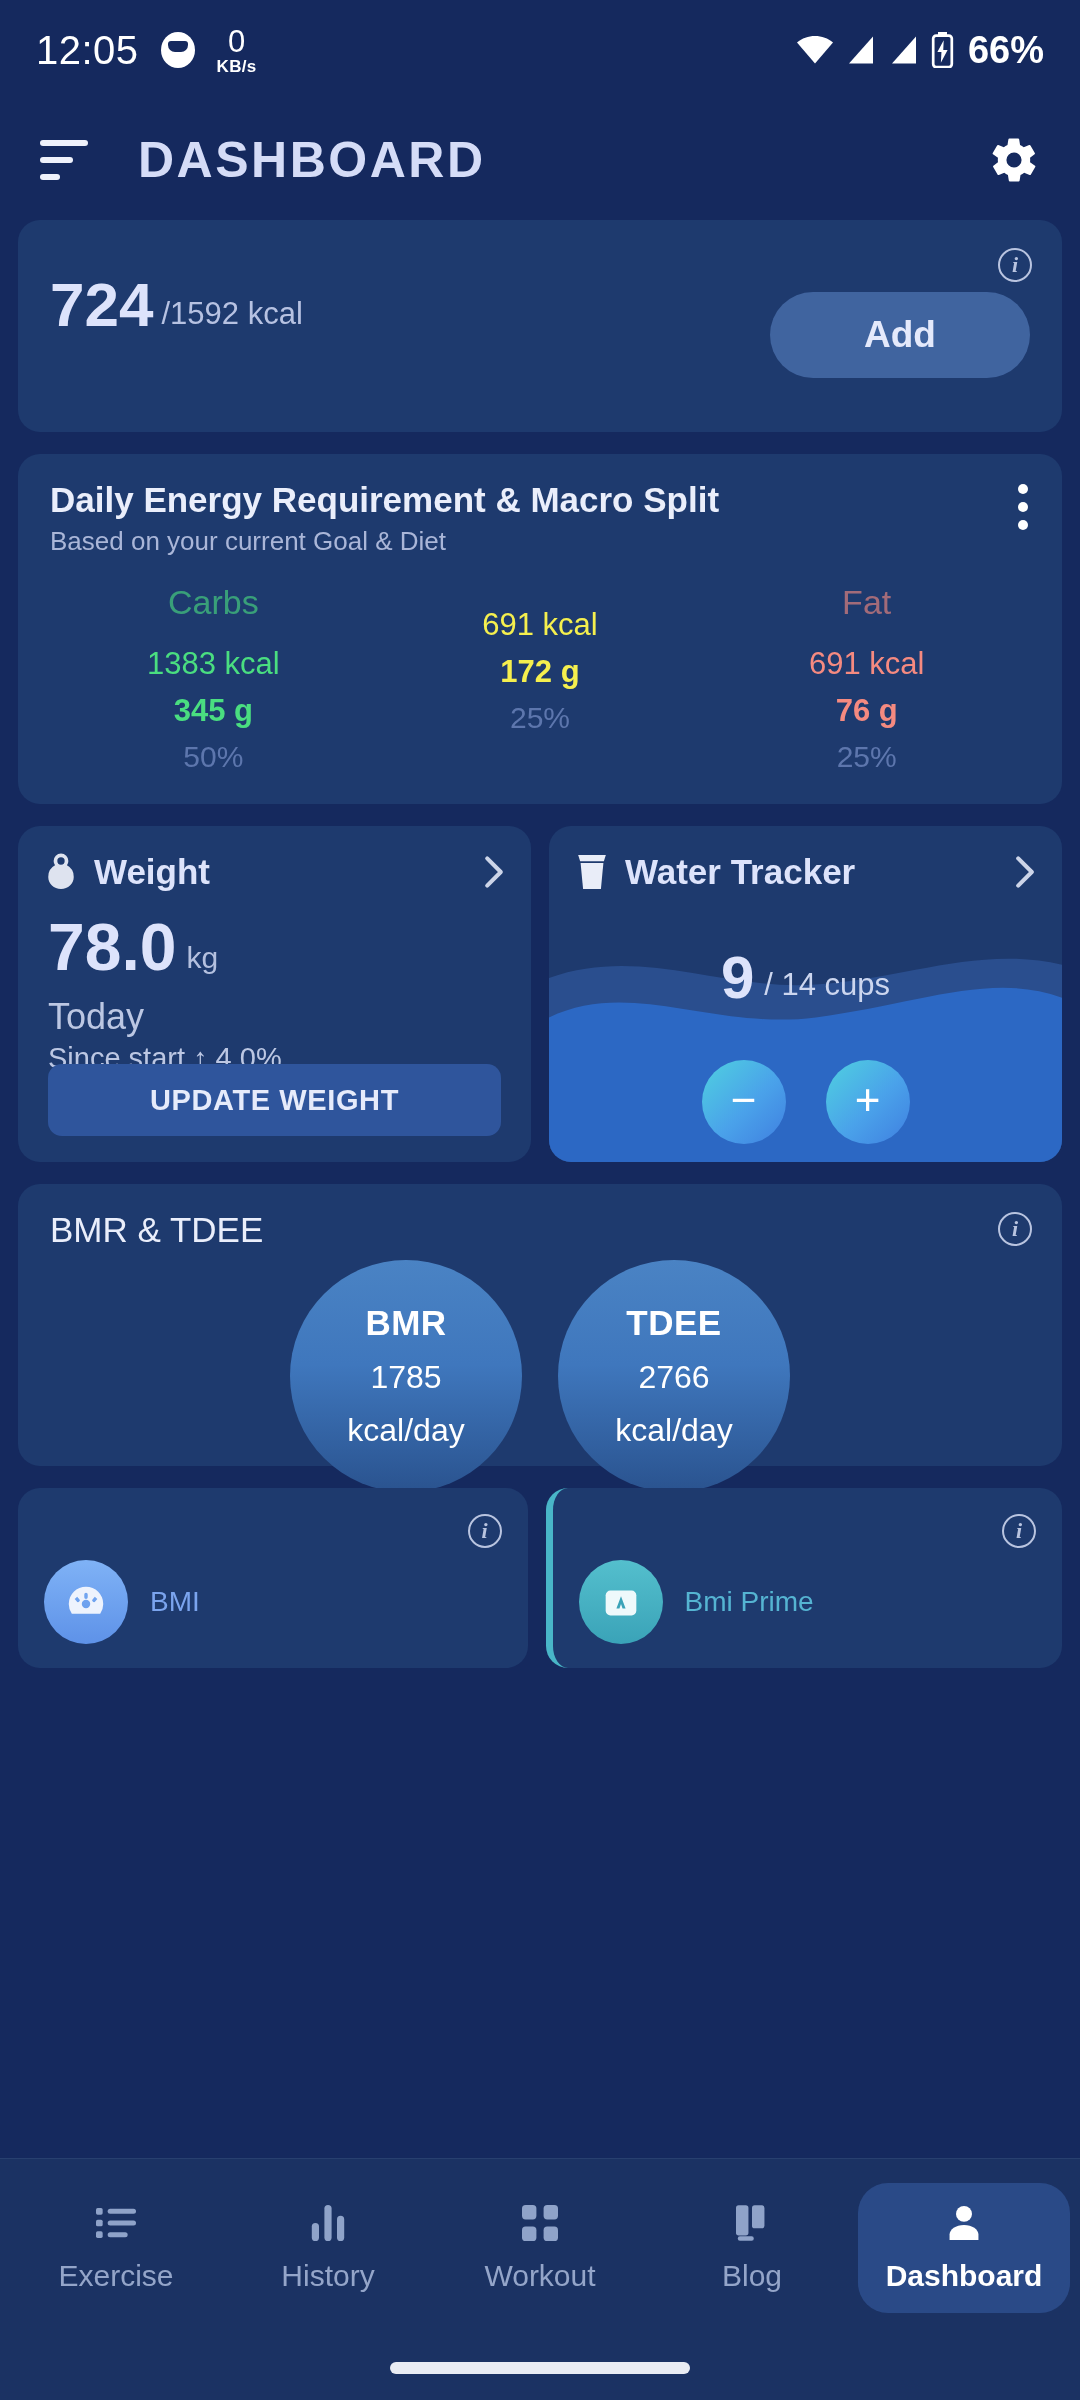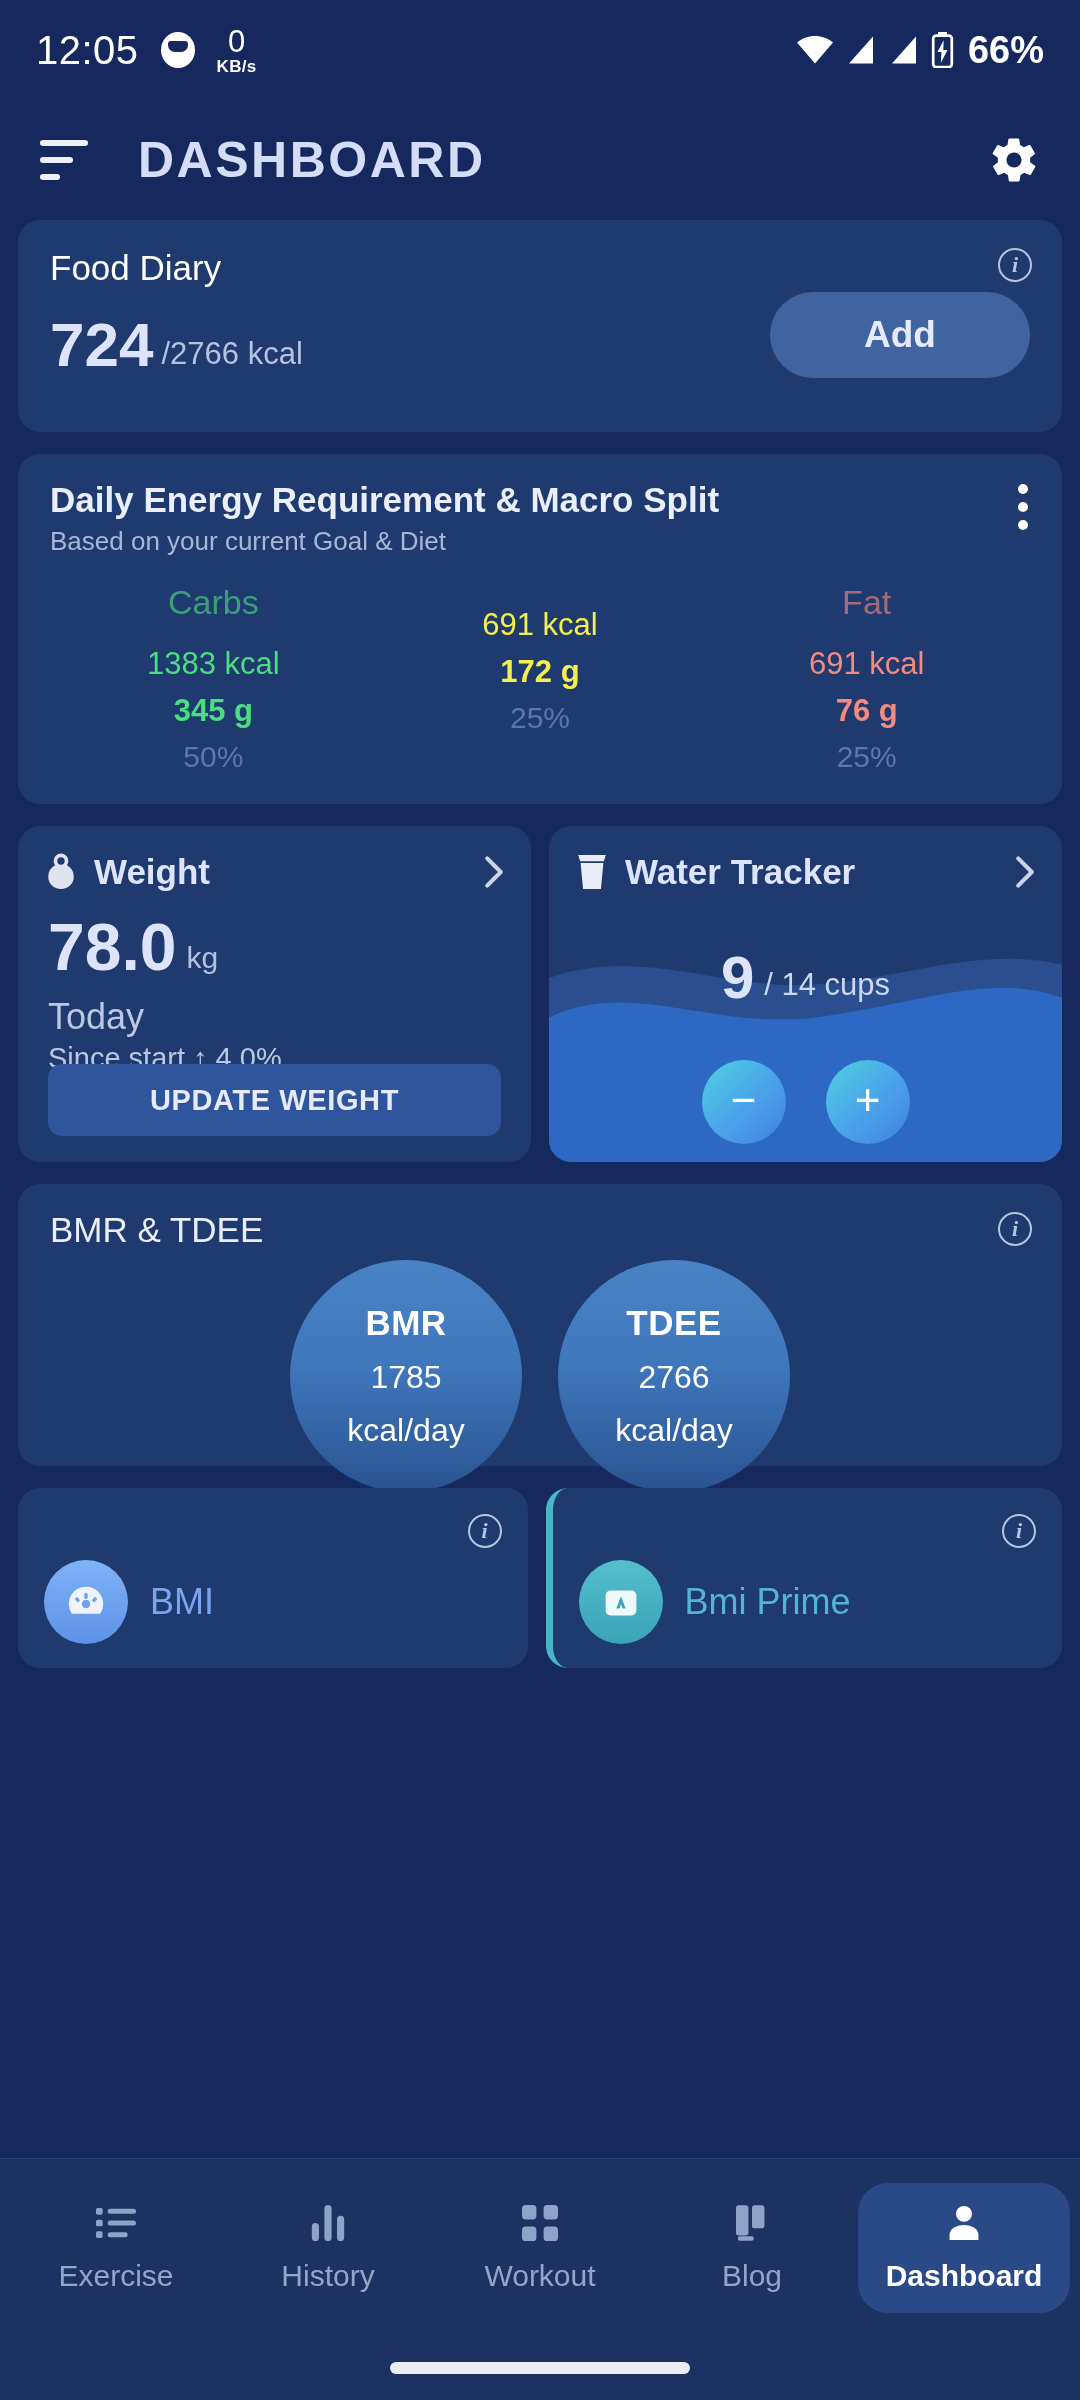--- a/index.html
+++ b/index.html
@@ -155,21 +155,21 @@
     height:180px;overflow:hidden;padding:26px 26px 0;
   }
   .bmicard.teal{border-left:7px solid #49b6c8;}
   .bmi-body{display:flex;align-items:center;margin-top:46px;}
   .bmi-badge{
     width:84px;height:84px;border-radius:50%;flex:none;
     display:flex;align-items:center;justify-content:center;
   }
   .bmi-badge.blue{background:linear-gradient(180deg,#7fb2f6 0%,#5e92e8 100%);}
   .bmi-badge.teal{background:linear-gradient(180deg,#54bfcd 0%,#3aa3b8 100%);}
-  .bmi-name{font-size:36px;margin-left:22px;}
+  .bmi-name{font-size:28px;margin-left:22px;}
   .bmi-name.blue{color:#7ba4ee;}
   .bmi-name.teal{color:#55b4d2;}
 
   
   .bottomnav{
     position:absolute;left:0;right:0;bottom:0;height:242px;background:#1b3263;
     border-top:1px solid #27406f;
   }
   .navrow{display:flex;height:178px;align-items:center;padding:0 10px;}
   .navitem{
@@ -224,25 +224,24 @@
     </div>
   <div class="appbar-title">DASHBOARD</div>
   <svg class="gear" viewBox="0 0 24 24">
     <path d="M19.4 13a7.8 7.8 0 0 0 0-2l2.1-1.6a.5.5 0 0 0 .1-.6l-2-3.5a.5.5 0 0 0-.6-.2l-2.5 1a7.6 7.6 0 0 0-1.7-1l-.4-2.6a.5.5 0 0 0-.5-.4h-4a.5.5 0 0 0-.5.4l-.4 2.6a7.6 7.6 0 0 0-1.7 1l-2.5-1a.5.5 0 0 0-.6.2l-2 3.5a.5.5 0 0 0 .1.6L4.6 11a7.8 7.8 0 0 0 0 2l-2.1 1.6a.5.5 0 0 0-.1.6l2 3.5a.5.5 0 0 0 .6.2l2.5-1a7.6 7.6 0 0 0 1.7 1l.4 2.6a.5.5 0 0 0 .5.4h4a.5.5 0 0 0 .5-.4l.4-2.6a7.6 7.6 0 0 0 1.7-1l2.5 1a.5.5 0 0 0 .6-.2l2-3.5a.5.5 0 0 0-.1-.6ZM12 15.5A3.5 3.5 0 1 1 15.5 12 3.5 3.5 0 0 1 12 15.5Z"></path>
   </svg>
 </div>
 
 <div class="content">
 
   <div class="card food">
-    <div class="food-title">Food Diary</div>
     <div class="info-ic" style="right:30px;top:28px;">i</div>
     <div class="food-row">
       <span class="food-num">724</span>
-      <span class="food-sub">/2766 kcal</span>
+      <span class="food-sub">/1592 kcal</span>
     </div>
     <button class="add-btn">Add</button>
   </div>
 
   <div class="card macro">
     <div class="macro-title">Daily Energy Requirement &amp; Macro Split</div>
     <div class="macro-sub">Based on your current Goal &amp; Diet</div>
     <div class="kebab">
         <i></i>
         <i></i>

